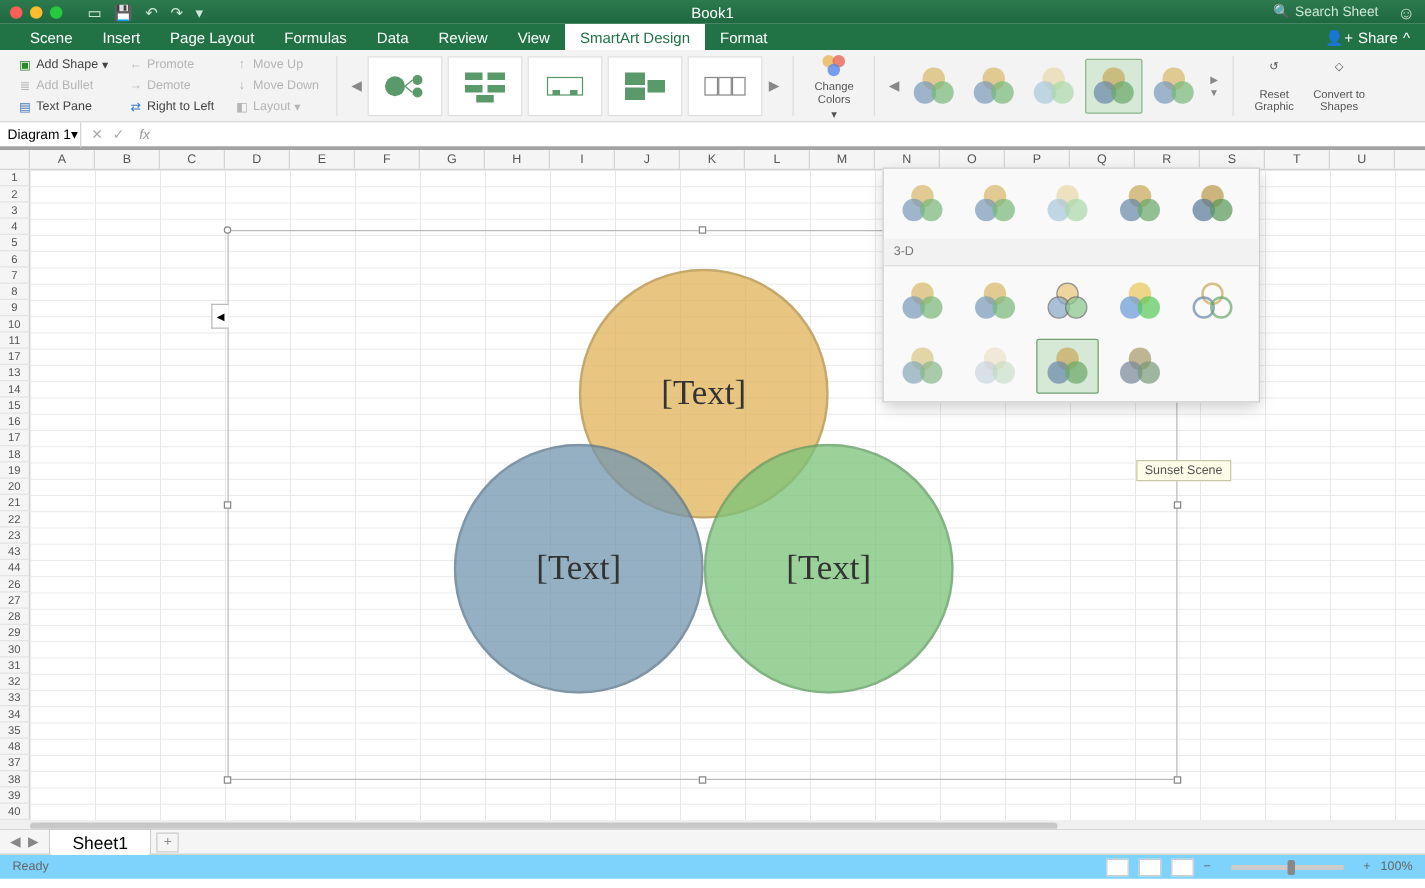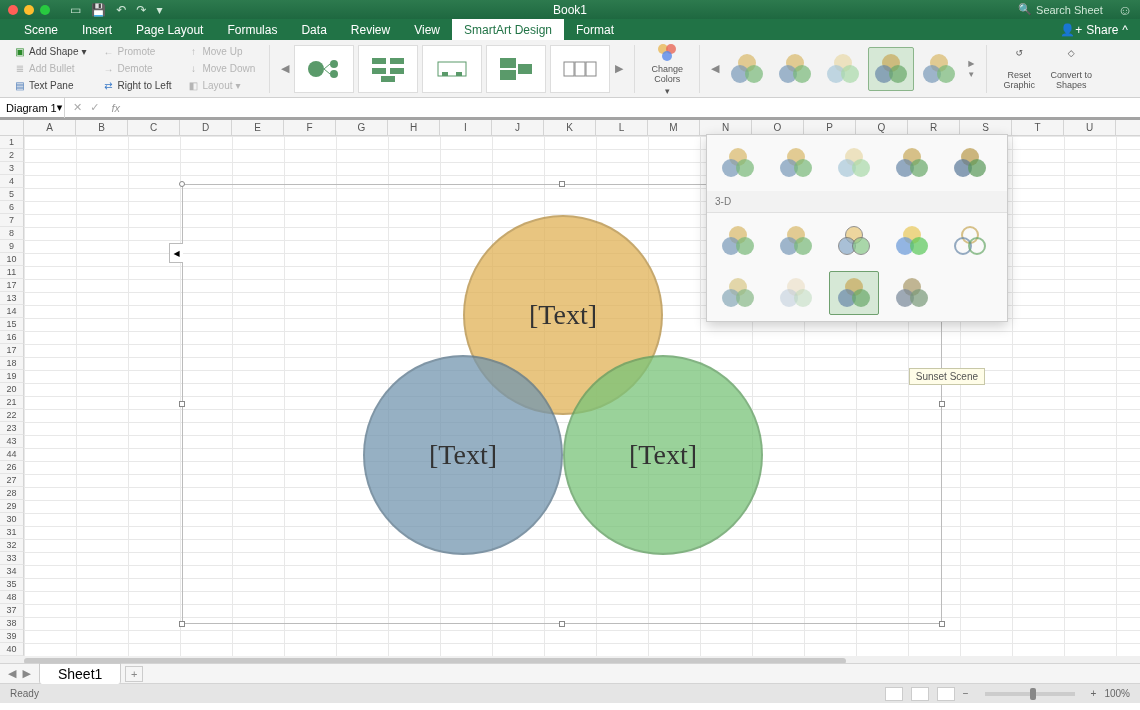--- a/index.html
+++ b/index.html
@@ -86,21 +86,21 @@
 .mv2 { left: 2px; top: 11px; }
 .mv3 { left: 16px; top: 11px; }
 
 
 .hscroll { height: 10px; background: #f0f0f0; position: relative; }
 .hscroll .thumb { position: absolute; left: 24px; top: 2px; height: 6px; width: 822px; background: #c8c8c8; border-radius: 3px; }
 .sheetbar { height: 20px; background: #f5f5f5; border-top: 1px solid #d4d4d4; display: flex; align-items: center; }
 .sheetbar .navs { display: flex; gap: 6px; padding: 0 8px; color: #888; }
 .sheet-tab { background: #fff; border: 1px solid #ccc; border-bottom: none; padding: 2px 18px; font-size: 14px; border-radius: 0 0 3px 3px; }
 .add-sheet { width: 18px; height: 16px; border: 1px solid #ccc; margin-left: 4px; text-align: center; line-height: 14px; color: #888; cursor: pointer; }
-.statusbar { height: 20px; background: #e5e5e5; border-top: 1px solid #d4d4d4; display: flex; align-items: center; padding: 0 10px; font-size: 10px; color: #666; }
+.statusbar { height: 20px; background: #7dd3fc; border-top: 1px solid #d4d4d4; display: flex; align-items: center; padding: 0 10px; font-size: 10px; color: #666; }
 .statusbar .views { margin-left: auto; display: flex; gap: 8px; align-items: center; }
 .view-btn { width: 18px; height: 14px; border: 1px solid #ccc; background: #fff; }
 .zoom-slider { width: 90px; height: 4px; background: #ccc; position: relative; margin: 0 8px; }
 .zoom-slider .zt { position: absolute; left: 45px; top: -4px; width: 6px; height: 12px; background: #888; border-radius: 2px; }
 </style>
 </head>
 <body>
 
 <div class="titlebar">
   <div class="traffic-lights">

